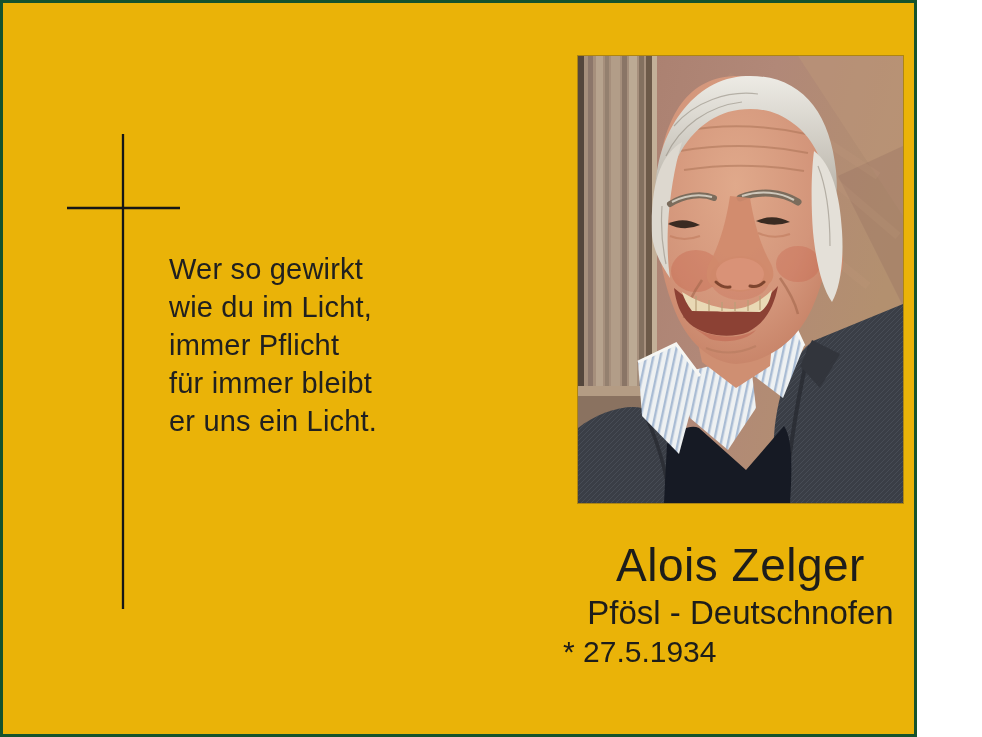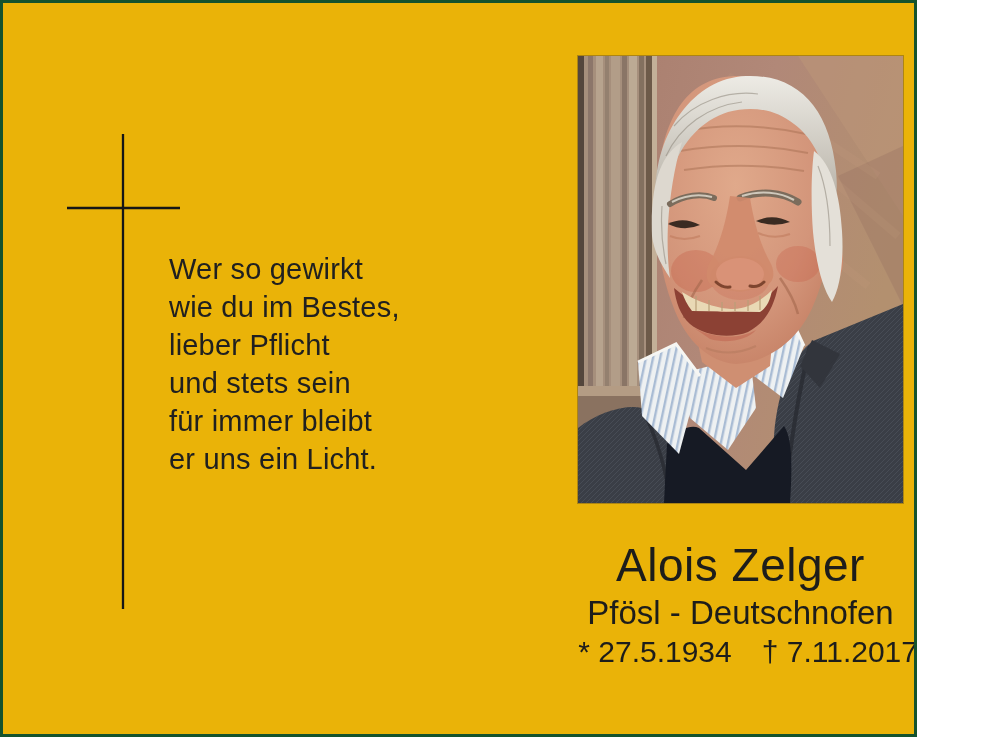--- a/index.html
+++ b/index.html
@@ -27,37 +27,36 @@
     outline:1px solid rgba(60,50,40,.35);
   }
   .photo svg{display:block;width:100%;height:100%;}
   .caption-line{
     position:absolute;left:560px;width:355px;
     text-align:center;white-space:nowrap;color:#1d1d1b;
   }
   .intro{top:501px;font-size:26px;line-height:32px;}
   .name{top:533px;font-size:46px;line-height:58px;letter-spacing:0.5px;}
   .place{top:593px;font-size:33px;line-height:34px;}
-  .dates{top:630px;font-size:30px;line-height:38px;display:flex;justify-content:flex-end;gap:30px;}
+  .dates{top:630px;font-size:30px;line-height:38px;display:flex;justify-content:space-between;gap:30px;}
 </style>
 </head>
 <body>
 
 <div class="card">
 
   <svg class="cross" width="118" height="480" viewBox="0 0 118 480" aria-hidden="true">
     <line x1="58" y1="2" x2="58" y2="477" stroke="#161616" stroke-width="2.3"></line>
     <line x1="2" y1="76" x2="115" y2="76" stroke="#161616" stroke-width="2.3"></line>
   </svg>
 
   <div class="poem">
     <span>Wer so gewirkt</span>
-    <span>wie du im Bestes,</span>
-    <span>lieber Pflicht</span>
-    <span>und stets sein</span>
+    <span>wie du im Licht,</span>
+    <span>immer Pflicht</span>
     <span>für immer bleibt</span>
     <span>er uns ein Licht.</span>
   </div>
 
   <figure class="photo">
     <svg viewBox="0 0 325 447" preserveAspectRatio="none">
       <defs>
         <linearGradient id="wallG" x1="0" y1="0" x2="1" y2="0.35">
           <stop offset="0" stop-color="#a87d6d"></stop>
           <stop offset="0.55" stop-color="#b18878"></stop>
@@ -193,16 +192,15 @@
 
         <path d="M128,292 Q152,302 178,290" stroke="#b1785c" stroke-width="2" fill="none" opacity="0.5"></path>
       </g>
     </svg>
   </figure>
 
   <div class="caption-line name">Alois Zelger</div>
   <div class="caption-line place">Pfösl - Deutschnofen</div>
   <div class="caption-line dates">
     <span>* 27.5.1934</span>
-    <span>† 7.11.2017</span>
   </div>
 
 </div>
 
 </body></html>

